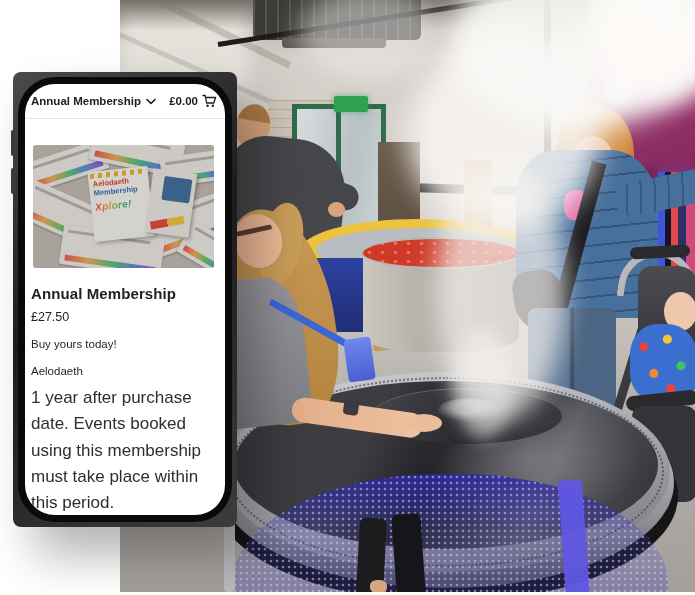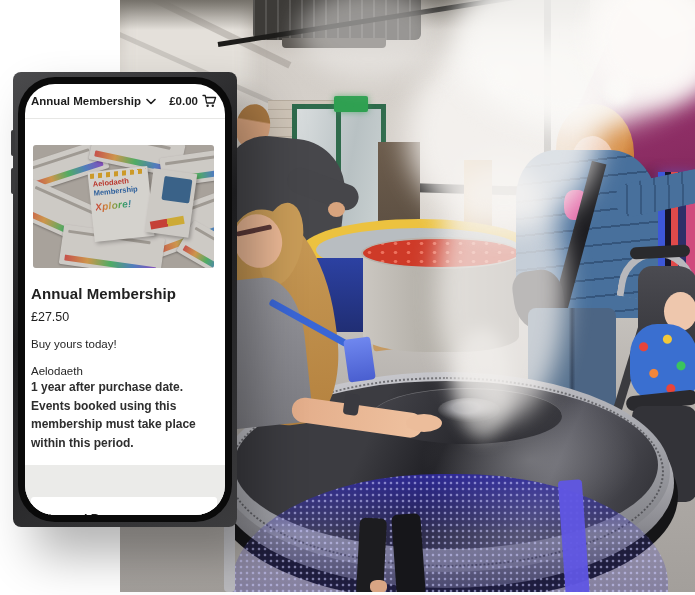--- a/index.html
+++ b/index.html
@@ -167,21 +167,21 @@
                  box-shadow:2px 2px 4px rgba(0,0,0,.3); }
   .photo-patch { position:absolute; right:4px; top:6px; width:28px; height:24px; background:#3a6fa0; border-radius:2px; }
   .diag-stripe { position:absolute; left:4px; bottom:8px; width:34px; height:8px; transform:rotate(-18deg);
                  background:linear-gradient(90deg,#e8443a 0 50%,#f2c83a 50%); }
   .hero-dim { position:absolute; inset:0; background:rgba(58,48,42,.20); }
   .content { padding:0 8px 0 6px; }
   .p-title { margin-top:17px; font-size:15px; font-weight:700; color:#212121; letter-spacing:.1px; }
   .p-price { margin-top:8px; font-size:12.5px; color:#1f1f1f; }
   .p-promo { margin-top:14px; font-size:11.5px; color:#262626; }
   .p-vlabel { margin-top:15px; font-size:11.5px; color:#262626; }
-  .p-vtext { margin-top:1px; font-size:12px; color:#2e2e2e; line-height:1.55; padding-right:4px;font-weight:bold; }
+  .p-vtext { margin-top:8px; font-size:17px; color:#2e2e2e; line-height:1.55; padding-right:4px; }
   .plan-section { margin-top:13px; background:#ebebe9; padding:19px 8px 60px 6px; }
   .plan-title { font-size:13.5px; font-weight:700; color:#1f1f1f; }
   .plan-card { margin-top:13px; background:#ffffff; border-radius:3px; padding:15px 14px 16px; cursor:pointer; }
   .plan-name { font-size:12.5px; font-weight:700; color:#1d1d1d; }
 </style>
 </head>
 <body>
 
 <div class="photo">
   <div class="wall-bright"></div>

